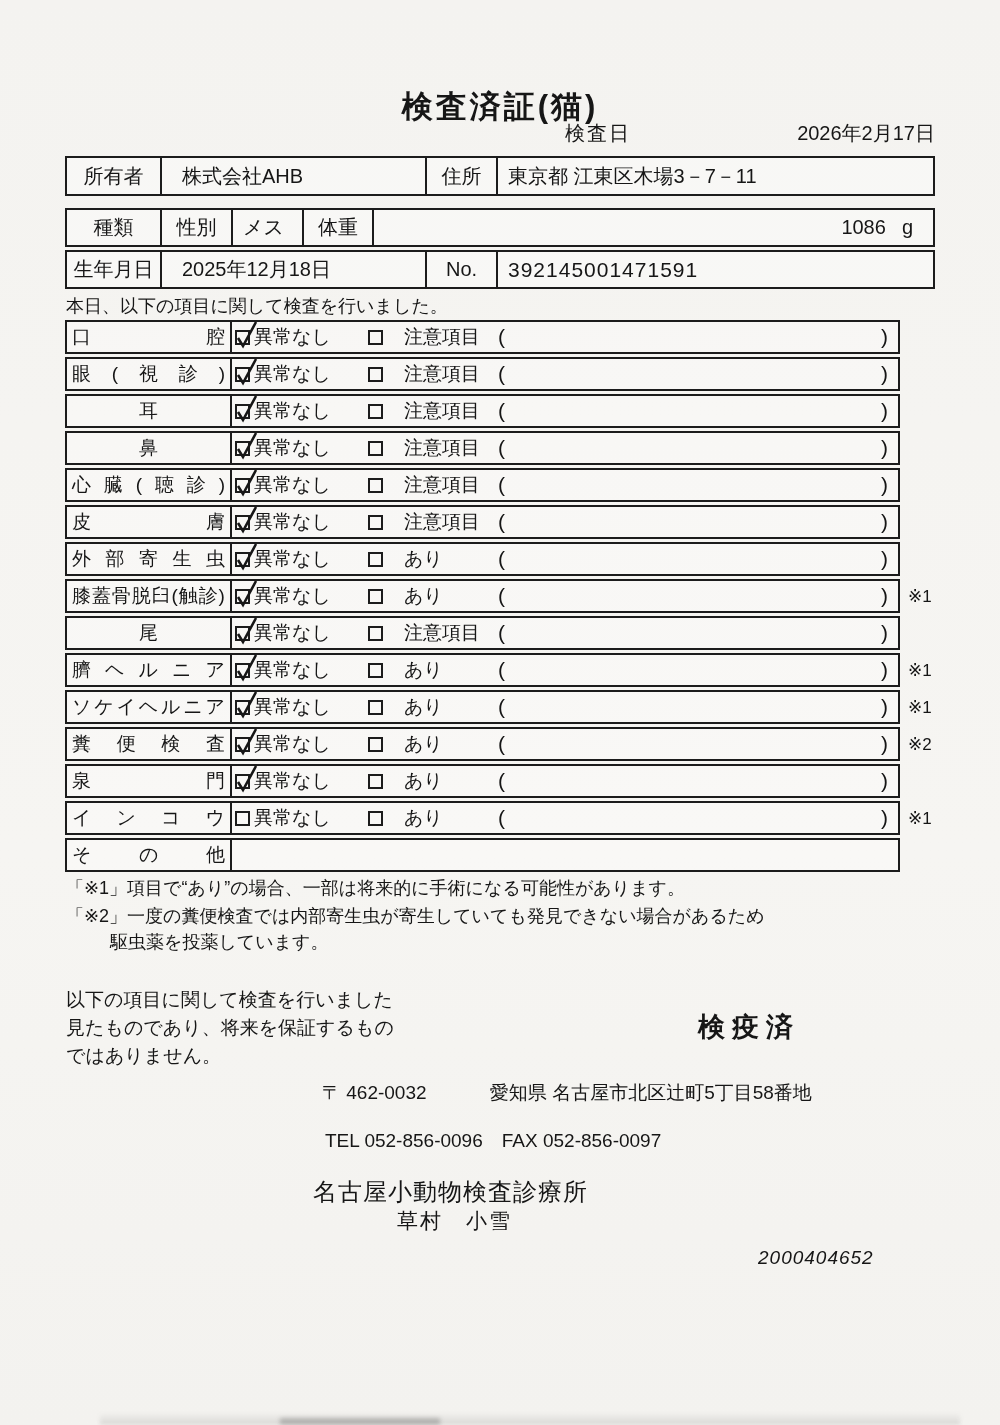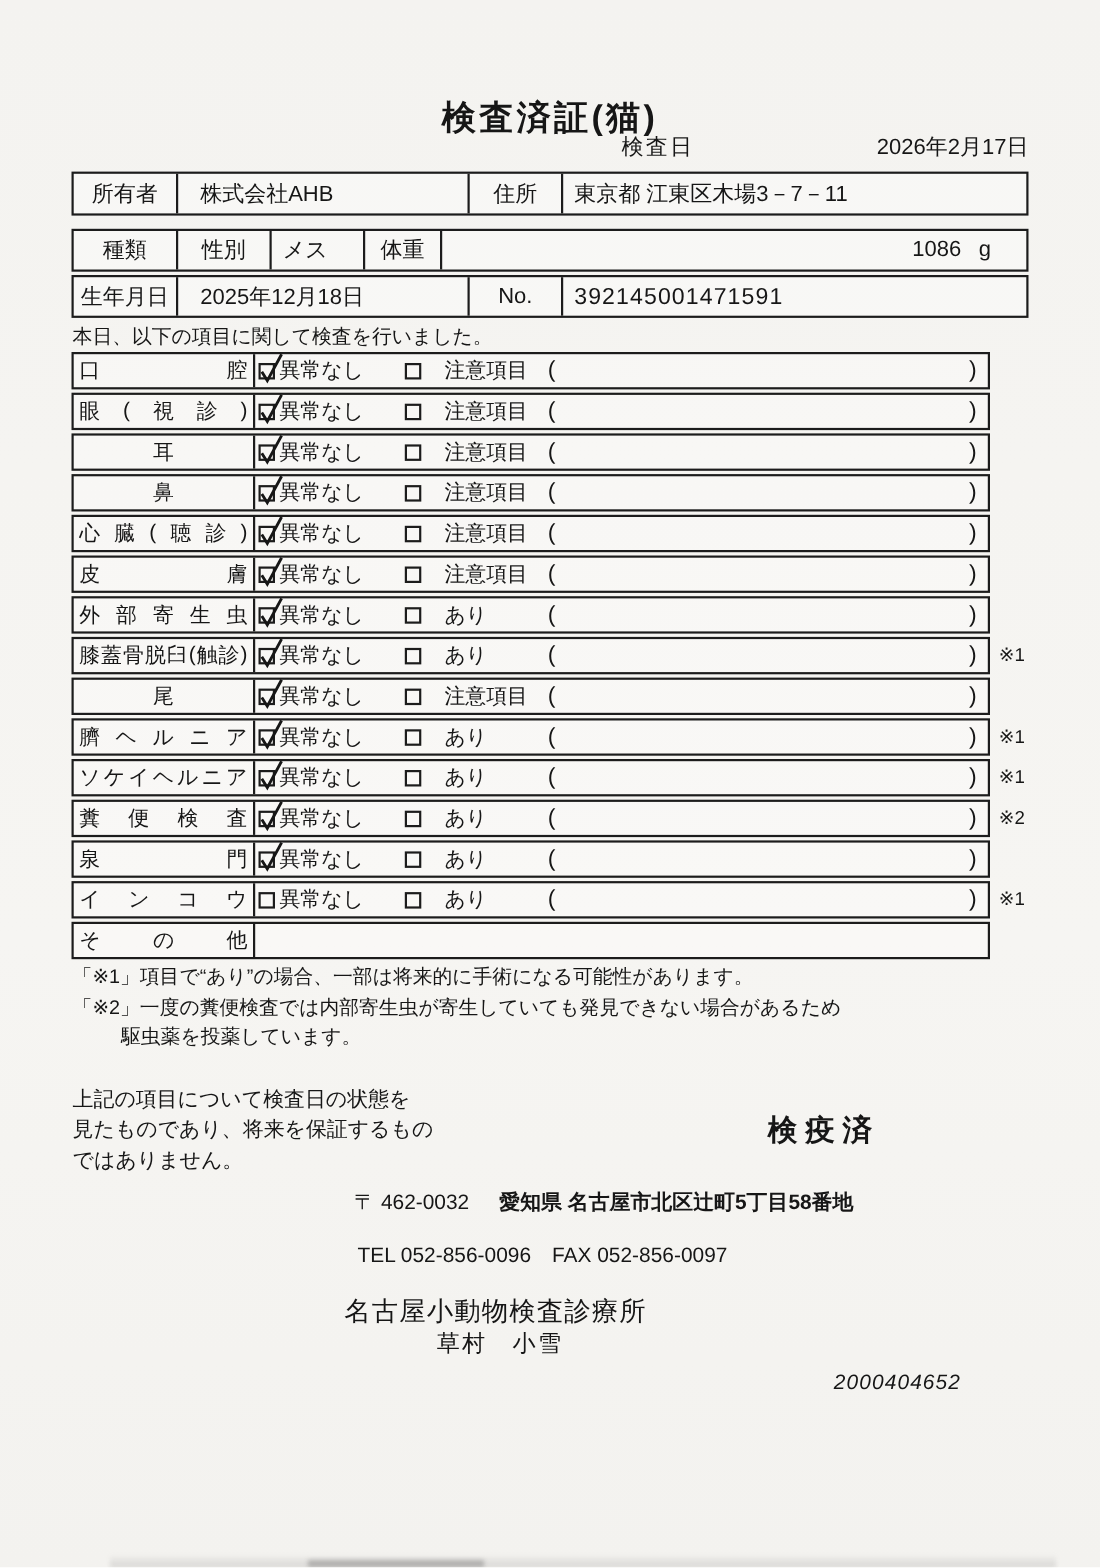--- a/index.html
+++ b/index.html
@@ -16,22 +16,22 @@
 
   
   .hrow { position:absolute; left:65px; width:870px; display:flex;
           border:2px solid #1c1c1c; background:rgba(255,255,255,.35); }
   .hcell { display:flex; align-items:center; font-size:20px; padding:0 10px; overflow:hidden; white-space:nowrap; }
   .hcell.lab { justify-content:center; padding:12px 4px; }
   .hcell.bdr { border-right:2px solid #1c1c1c; }
   #owner-row  { top:156px; height:40px; }
   #breed-row  { top:208px; height:39px; }
   #birth-row  { top:250px; height:39px; }
-  .w95{width:95px;} .w335{width:265px;padding-left:20px;} .w85{width:85px;} .w70{width:70px;} .grow{flex:1;}
-  .weight-cell { justify-content:flex-end; gap:16px; padding-right:32px; }
+  .w95{width:95px;} .w335{width:265px;padding-left:20px;} .w85{width:71px;} .w70{width:70px;} .grow{flex:1;}
+  .weight-cell { justify-content:flex-end; gap:16px; padding-right:20px; }
   .no-value { letter-spacing:1px; font-size:21px; }
 
   .intro { position:absolute; top:294px; left:66px; font-size:18px; }
 
   
   .exam { position:absolute; top:320px; left:65px; width:835px; }
   .t-row { position:relative; display:flex; height:34px; margin-bottom:3px;
            border:2px solid #1c1c1c; background:rgba(255,255,255,.3); }
   .t-label { width:165px; border-right:2px solid #1c1c1c; display:flex; align-items:center;
              justify-content:space-between; padding:0 5px; font-size:19px; white-space:nowrap; }
@@ -49,21 +49,21 @@
 
   .fn { position:absolute; font-size:18px; white-space:nowrap; }
   #fn1 { top:876px; left:66px; }
   #fn2a { top:904px; left:66px; }
   #fn2b { top:930px; left:110px; }
 
   .disclaimer { position:absolute; top:986px; left:66px; font-size:19px; line-height:28px; }
   .stamp { position:absolute; top:1009px; left:698px; font-size:27px; font-weight:bold; letter-spacing:7px; }
 
   .postal-line { position:absolute; top:1080px; left:322px; font-size:19px; }
-  .postal-line .addr { margin-left:22px;font-weight:bold; }
+  .postal-line .addr { margin-left:58px; }
   .tel-line { position:absolute; top:1128px; left:325px; font-size:19px; }
   .clinic-name { position:absolute; top:1176px; left:313px; font-size:24px; letter-spacing:1px; }
   .vet-name { position:absolute; top:1207px; left:397px; font-size:21px; letter-spacing:2px; }
   .serial { position:absolute; top:1247px; left:758px; font-size:19px; letter-spacing:1px;font-style:italic; }
 
   .smudge1 { position:absolute; bottom:0; left:100px; right:40px; height:12px;
              background:linear-gradient(to top, rgba(90,90,90,.18), rgba(90,90,90,0)); filter:blur(2px); }
   .smudge2 { position:absolute; bottom:0; left:280px; width:160px; height:7px;
              background:rgba(60,60,60,.28); filter:blur(2px); }
 </style>
@@ -450,21 +450,21 @@
         </div>
         <div class="t-content"></div>
       </div>
     </div>
 
   <div class="fn" id="fn1">「※1」項目で“あり”の場合、一部は将来的に手術になる可能性があります。</div>
   <div class="fn" id="fn2a">「※2」一度の糞便検査では内部寄生虫が寄生していても発見できない場合があるため</div>
   <div class="fn" id="fn2b">駆虫薬を投薬しています。</div>
 
   <div class="disclaimer">
-    <div>上記の項目について検査日の状態を</div>
+    <div>以下の項目に関して検査を行いました</div>
     <div>見たものであり、将来を保証するもの</div>
     <div>ではありません。</div>
   </div>
 
   <div class="stamp">検疫済</div>
 
   <div class="postal-line">
     <span>〒 462-0032</span>
     <span class="addr">愛知県 名古屋市北区辻町5丁目58番地</span>
   </div>

